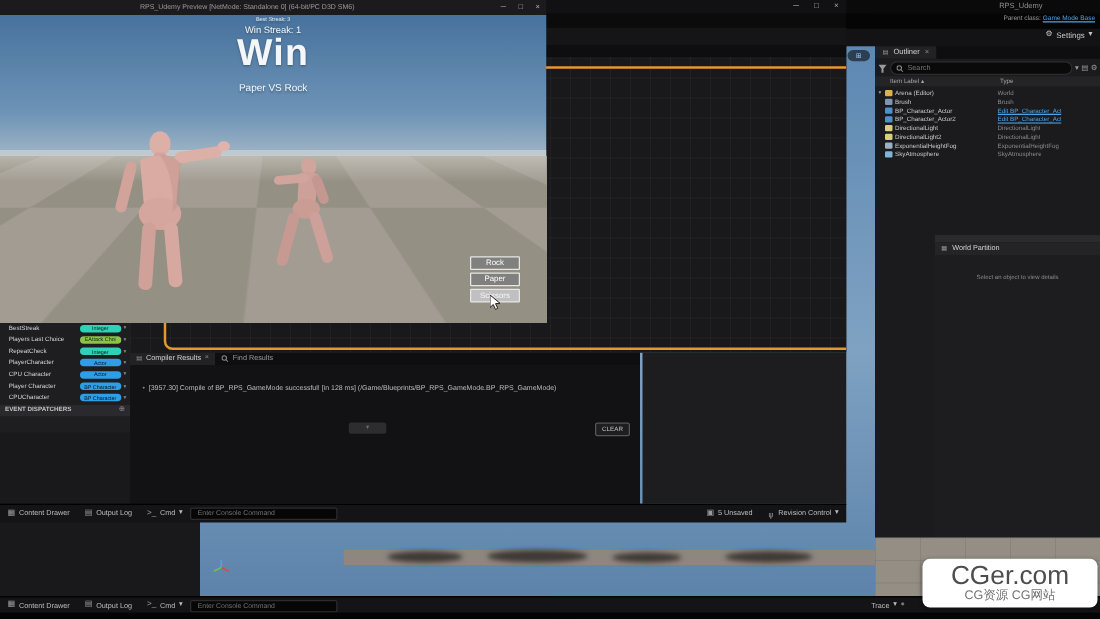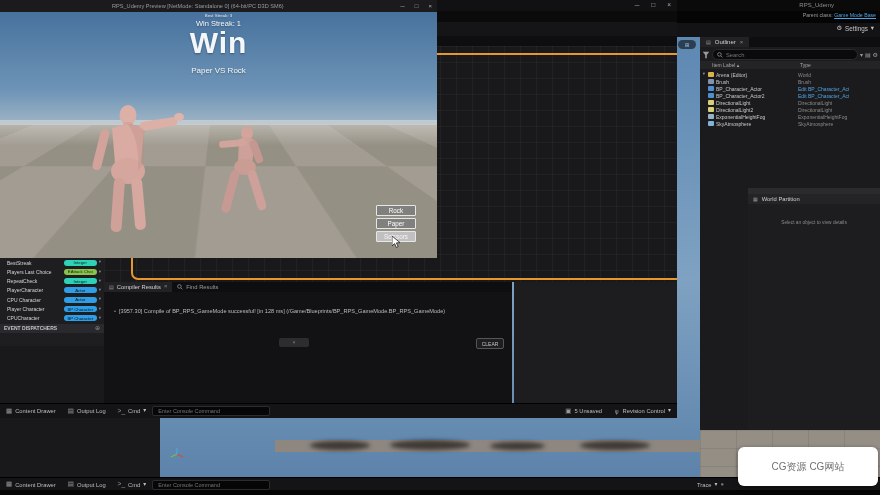--- a/index.html
+++ b/index.html
@@ -760,16 +760,17 @@
       <div class="rps-btn" style="top:193px;">Rock</div>
       <div class="rps-btn" style="top:206px;">Paper</div>
       <div class="rps-btn hover" style="top:219px;">Scissors</div>
       <svg id="cursor" width="9" height="12" viewBox="0 0 9 12">
         <polygon points="0,0 0,10 2.6,7.6 4.4,11.5 6.2,10.6 4.4,6.9 8,6.6" fill="#fff" stroke="#222" stroke-width="0.8"></polygon>
       </svg>
     </div>
   </div>
 
   <div id="watermark" class="abs">
+    <div class="t1">CGer.com</div>
     <div class="t2">CG资源 CG网站</div>
   </div>
 
 </div>
 
 </body></html>

